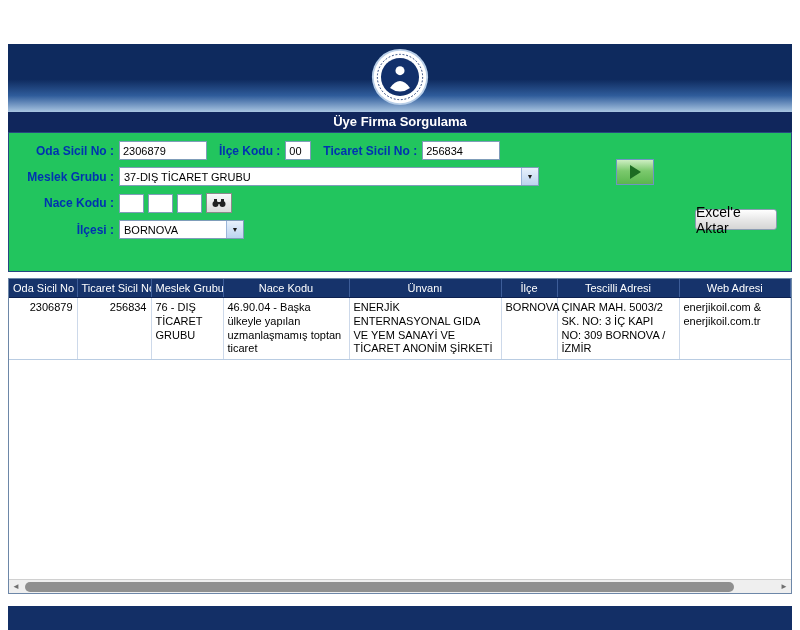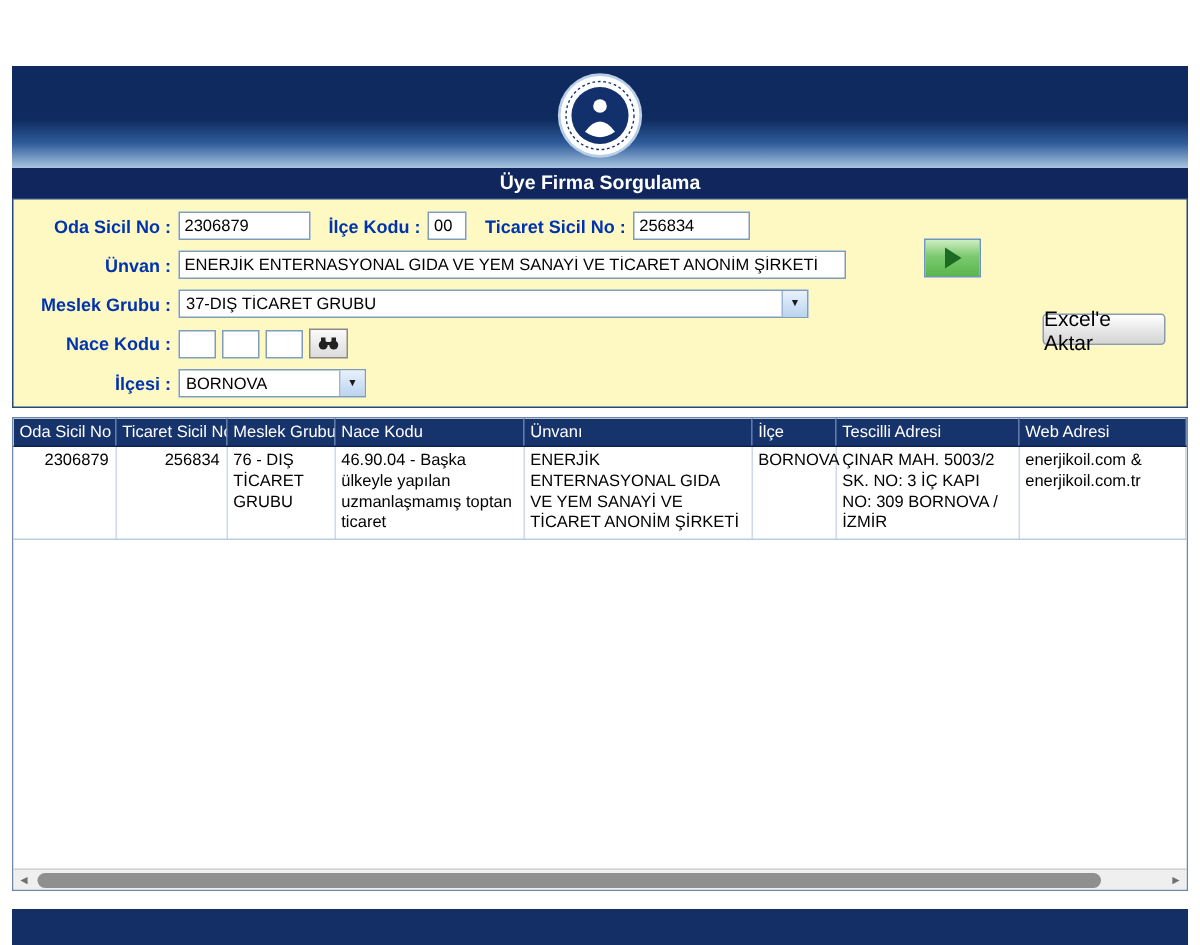--- a/index.html
+++ b/index.html
@@ -14,21 +14,21 @@
   }
   .logo { position:absolute; left:50%; top:4px; transform:translateX(-50%); }
 
   .titlebar {
     height:20px; width:784px; background:#10265c; color:#ffffff;
     font-weight:bold; font-size:13px; text-align:center; line-height:20px;
   }
 
   
   .form-panel {
-    width:784px; height:140px; border:1px solid #27477f; background:#fef9c3;
+    width:784px; height:140px; border:1px solid #27477f; background:#22c55e;
     position:relative; padding-top:8px;
   }
   .frow { display:flex; align-items:center; margin-bottom:7px; }
   .flabel {
     width:110px; text-align:right; color:#0033b0; font-weight:bold; font-size:12px;
     padding-right:5px; flex:0 0 110px;
   }
   .flabel.inline { width:auto; flex:0 0 auto; padding-left:12px; }
   .tbox {
     border:1px solid #7f9db9; height:19px; font-size:11px; padding:1px 3px;
@@ -75,21 +75,21 @@
 
   
   .grid-panel {
     width:784px; height:316px; border:1px solid #6d87a8; background:#ffffff;
     display:flex; flex-direction:column;
   }
   table.grid { border-collapse:collapse; table-layout:fixed; width:782px; font-size:11px; }
   col.c0{width:68px;} col.c1{width:74px;} col.c2{width:72px;} col.c3{width:126px;}
   col.c4{width:152px;} col.c5{width:56px;} col.c6{width:122px;} col.c7{width:auto;}
   table.grid th {
-    background:#16336b; color:#ffffff; font-weight:normal; text-align:left;
+    background:#16336b; color:#ffffff; font-weight:normal; text-align:center;
     padding:3px 4px; border-right:1px solid #3d5d99; border-bottom:1px solid #0d2150;
     height:18px; white-space:nowrap; overflow:hidden;
   }
   table.grid td {
     vertical-align:top; padding:3px 4px; border-right:1px solid #cdd9ea;
     border-bottom:1px solid #b9cce2; color:#000; background:#ffffff; line-height:1.25;
   }
   td.num { text-align:right; }
   .grid-empty { flex:1; background:#ffffff; }
 
@@ -136,24 +136,20 @@
 
     <div class="frow">
       <span class="flabel">Oda Sicil No :</span>
       <input class="tbox w88" type="text" value="2306879" style="">
       <span class="flabel inline">İlçe Kodu :</span>
       <input class="tbox w26" type="text" value="00" style="">
       <span class="flabel inline">Ticaret Sicil No :</span>
       <input class="tbox w78" type="text" value="256834" style="">
     </div>
 
-    <div class="frow">
-      <span class="flabel">Ünvan :</span>
-      <input class="tbox w445" type="text" value="ENERJİK ENTERNASYONAL GIDA VE YEM SANAYİ VE TİCARET ANONİM ŞİRKETİ" style="">
-    </div>
 
     <div class="frow">
       <span class="flabel">Meslek Grubu :</span>
       <div class="ddl w420">
         <span class="ddl-text">37-DIŞ TİCARET GRUBU</span>
         <span class="ddl-arrow">▼</span>
       </div>
     </div>
 
     <div class="frow">

